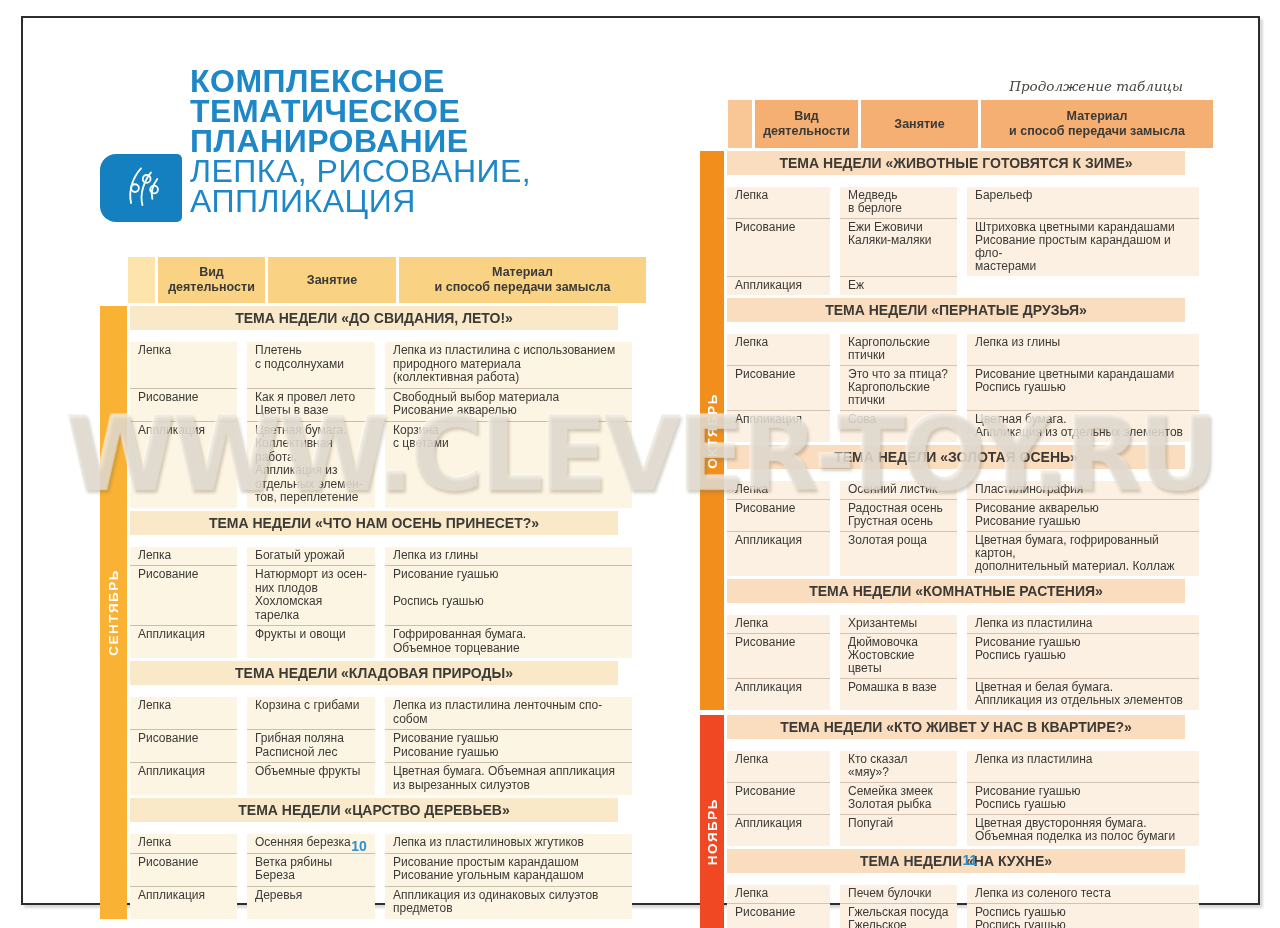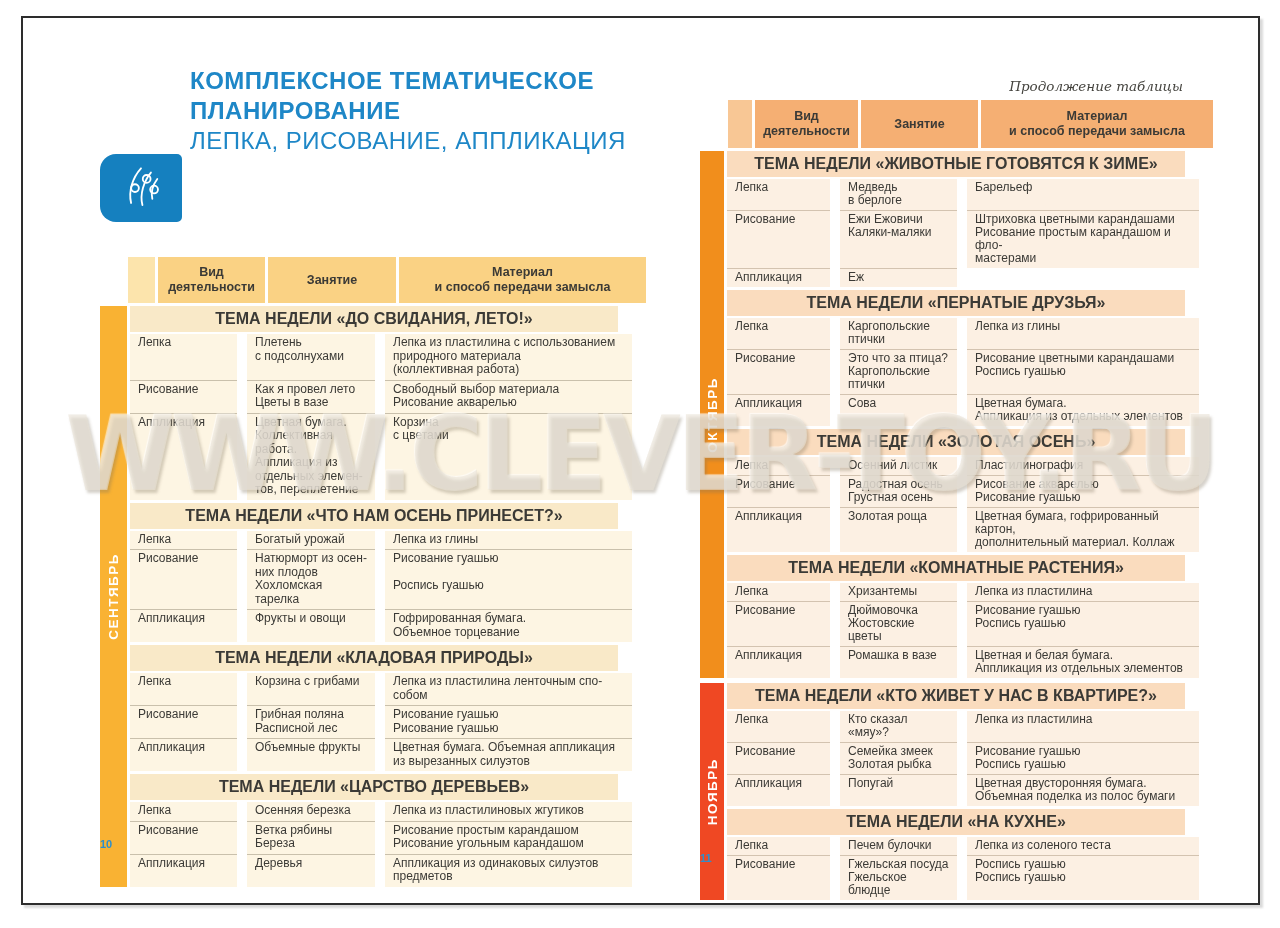--- a/index.html
+++ b/index.html
@@ -7,21 +7,21 @@
     width:1280px;height:928px;position:relative;background:#ffffff;overflow:hidden;
     font-family:"Liberation Sans", sans-serif;color:var(--text,#3B3A36);
   }
   .frame{
     position:absolute;left:21px;top:16px;width:1235px;height:885px;
     border:2px solid #2d2d2d;box-shadow:3px 3px 2px rgba(0,0,0,.15);background:#fff;
   }
   
   .title{
     position:absolute;left:190px;top:66px;width:470px;z-index:2;
-    color:var(--title_blue,#1E87C7);font-size:24px;line-height:30px;font-weight:700;letter-spacing:.5px;
+    color:var(--title_blue,#1E87C7);font-size:32px;line-height:30px;font-weight:700;letter-spacing:.5px;
   }
   .title .subtitle{font-weight:400;}
   .icon-badge{
     position:absolute;left:100px;top:154px;width:82px;height:68px;z-index:2;
     background:var(--icon_blue,#1580BF);border-radius:16px 5px 5px 16px;
     display:flex;align-items:center;justify-content:center;
   }
   
   .table{position:absolute;z-index:1;}
   .left-table{left:100px;top:257px;width:518px;}
@@ -45,40 +45,40 @@
   }
   .left-table .month-bar{width:27px;}
   .month-block .month-bar{width:24px;}
   .month-label{
     color:#fff;font-weight:700;font-size:13.5px;letter-spacing:1.5px;
     writing-mode:vertical-rl;transform:rotate(180deg);white-space:nowrap;
   }
   .section{margin-bottom:3px;}
   .theme-row{
     display:flex;align-items:center;justify-content:center;text-align:center;
-    font-weight:700;font-size:16px;padding:4px 6px;margin-bottom:2px;
+    font-weight:700;font-size:14px;padding:4px 6px;margin-bottom:12px;
   }
   .data-row{display:grid;column-gap:10px;}
   .section.left .theme-row{background:var(--left_theme_bg,#F9E9C8);}
   .section.right .theme-row{background:var(--right_theme_bg,#FADCBE);}
   .section.left .data-row{grid-template-columns:107px 128px 247px;}
   .section.right .data-row{grid-template-columns:103px 117px 232px;}
   .cell{padding:2px 8px 3px;font-size:12px;white-space:pre-line;}
   .section.left .cell{background:var(--left_row_bg,#FDF5E3);line-height:13.5px;}
   .section.right .cell{background:var(--right_row_bg,#FCF0E3);line-height:13px;}
   .section.left .data-row.sep .cell{border-top:1px solid var(--left_line,#C9C0AC);}
   .section.right .data-row.sep .cell{border-top:1px solid var(--right_line,#D3C3B0);}
   
   .cont-note{
     position:absolute;left:700px;top:78px;width:483px;text-align:right;z-index:2;
     font-family:"DejaVu Serif", serif;font-style:italic;font-size:13.5px;color:#45443F;
   }
   .page-num{
-    position:absolute;z-index:2;text-align:left;
-    color:var(--page_number_blue,#2D8FCC);font-size:11px;font-weight:700;
+    position:absolute;z-index:2;text-align:center;
+    color:var(--page_number_blue,#2D8FCC);font-size:14px;font-weight:700;
   }
   .page-num.left{left:100px;width:518px;top:838px;}
   .page-num.right{left:700px;width:540px;top:852px;}
   .watermark{
     position:absolute;left:-10px;top:396px;width:1300px;z-index:5;pointer-events:none;
     text-align:center;font-family:"DejaVu Sans", sans-serif;font-weight:700;
     font-size:100px;letter-spacing:-4px;transform:scaleY(1.04);
     color:var(--watermark_fill,rgba(233,227,215,.6));
     text-shadow:2px 3px 3px rgba(125,112,90,.32), -1px -1px 1px rgba(255,255,255,.6);
   }

